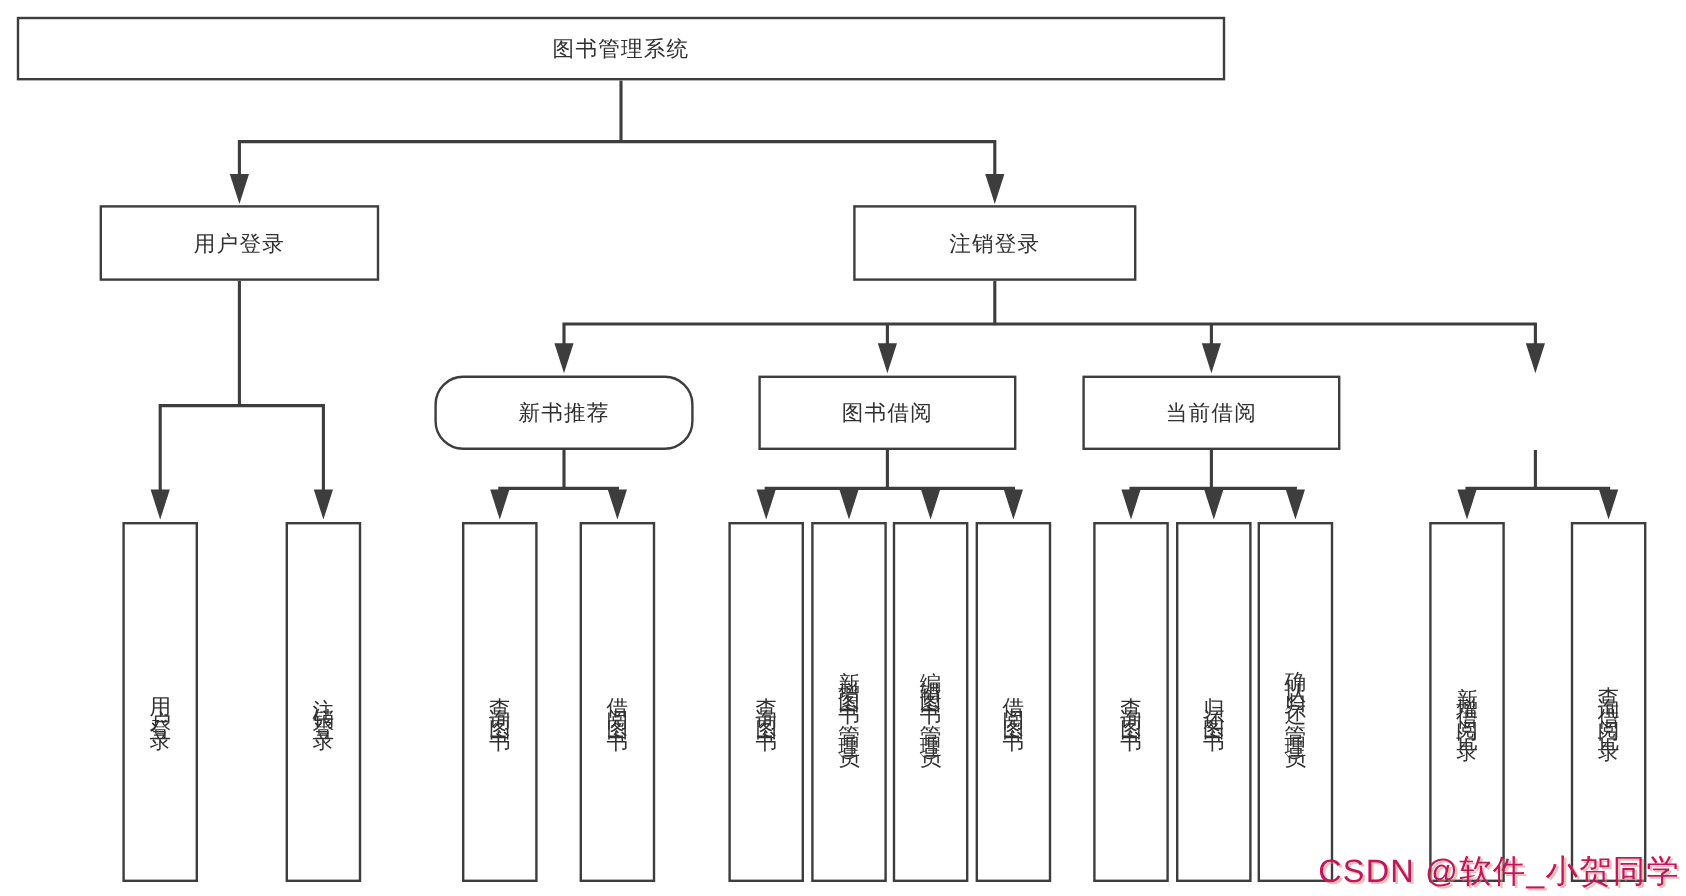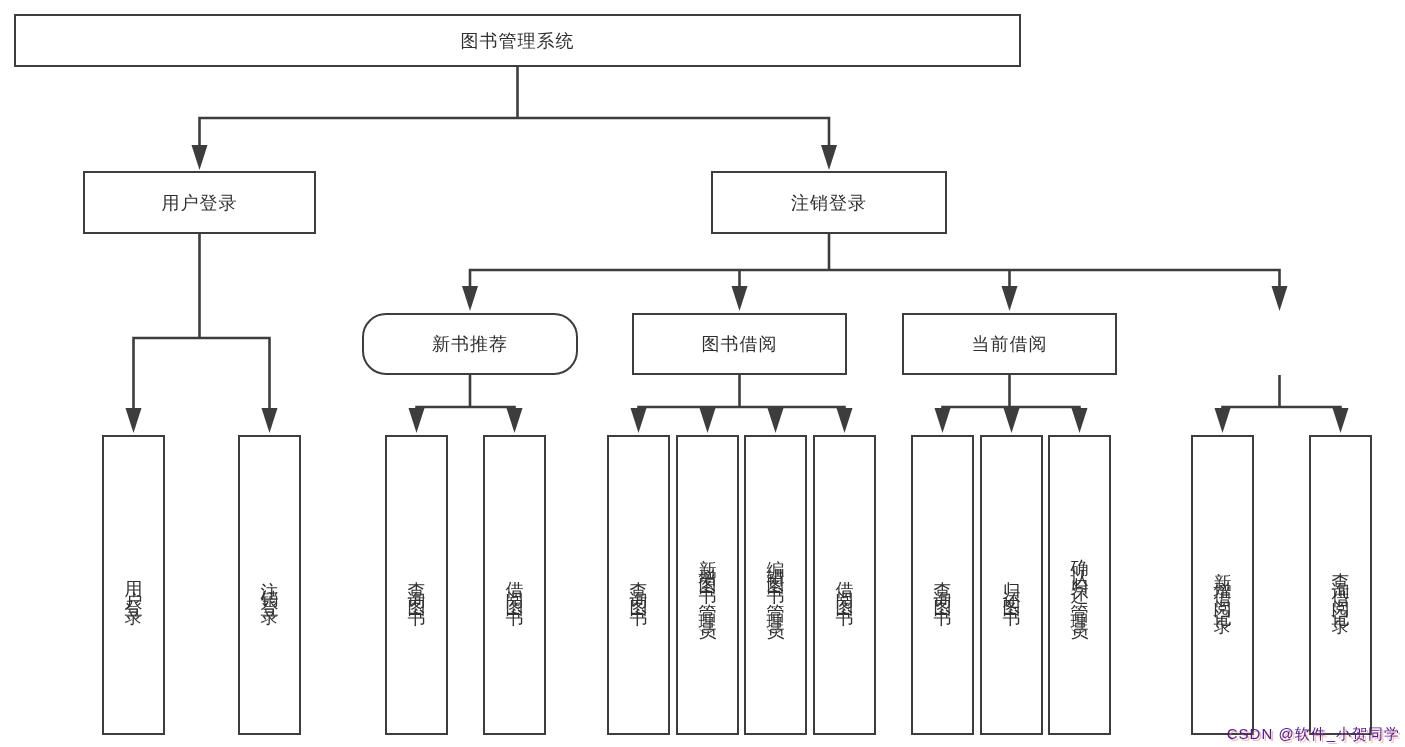--- a/index.html
+++ b/index.html
@@ -37,22 +37,22 @@
     writing-mode: vertical-rl;
     text-orientation: mixed;
     font-size: 18px;
     letter-spacing: 9px;
     line-height: 1;
   }
   .watermark {
     position: absolute;
     right: 5px;
     bottom: 3px;
-    font-size: 15px;
-    color: #4c1d95;
+    font-size: 27px;
+    color: #be185d;
     letter-spacing: 1px;
     text-shadow: 2px 2px 0 rgba(240, 128, 118, 0.55);
     white-space: nowrap;
     margin-left: 20px;
   }
 </style>
 </head>
 <body>
 
 <div id="canvas">

